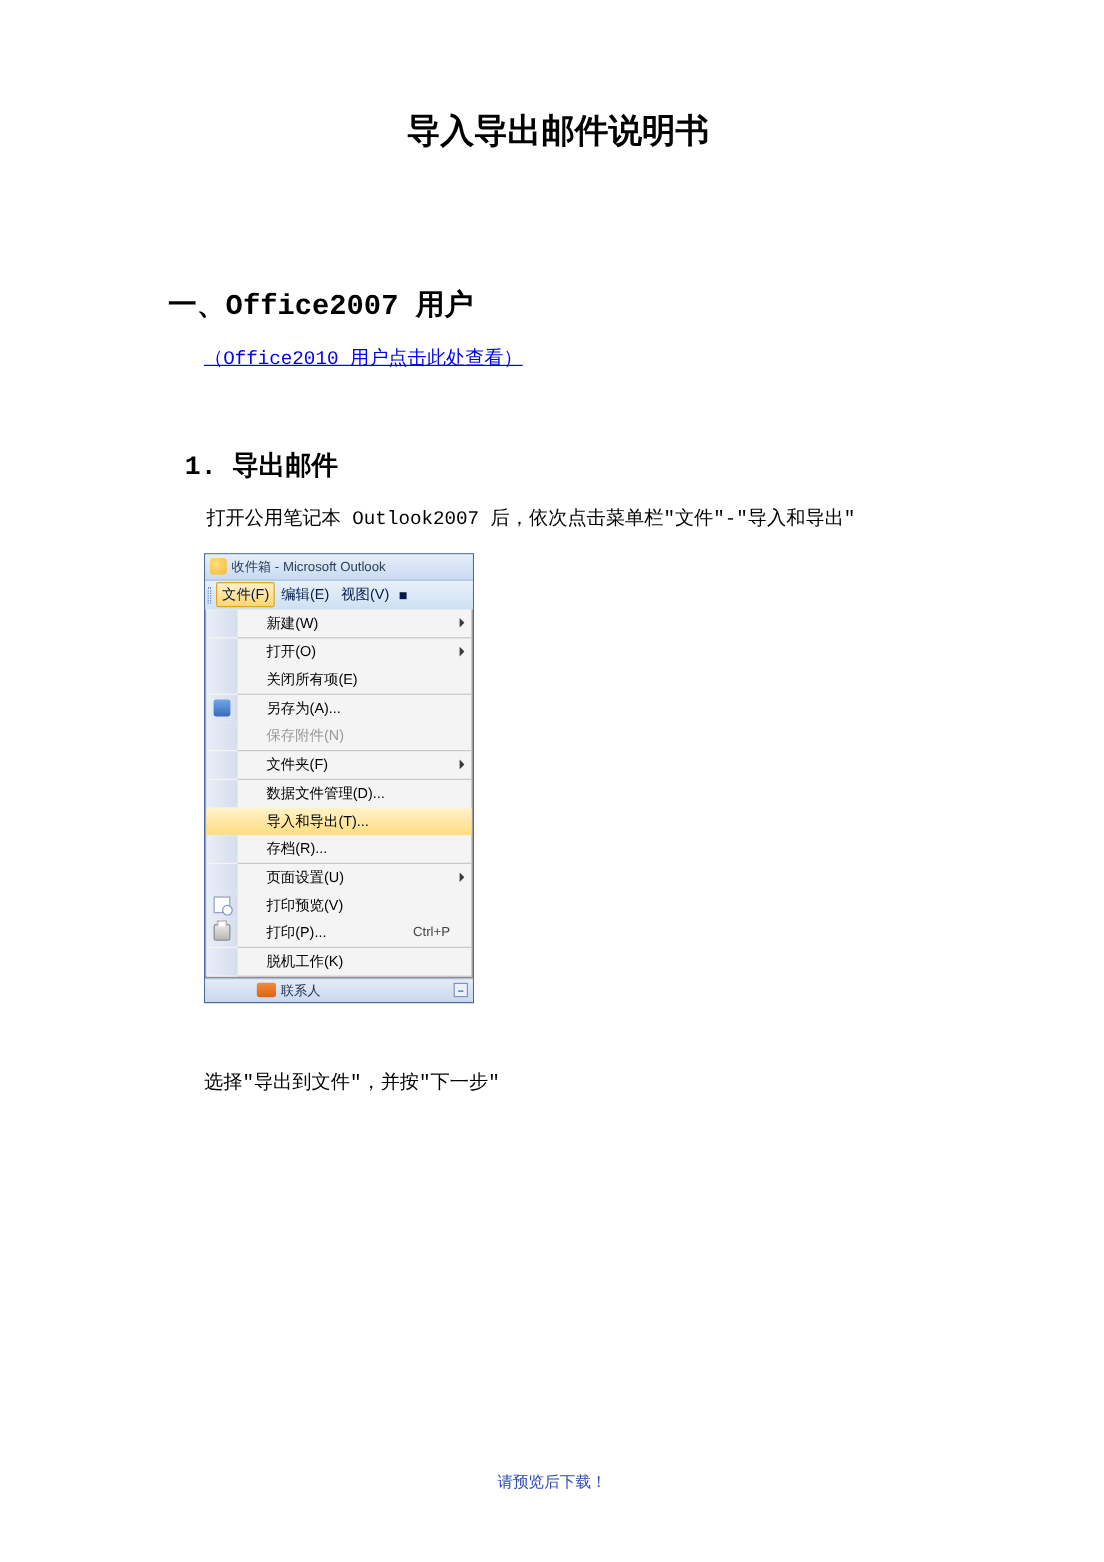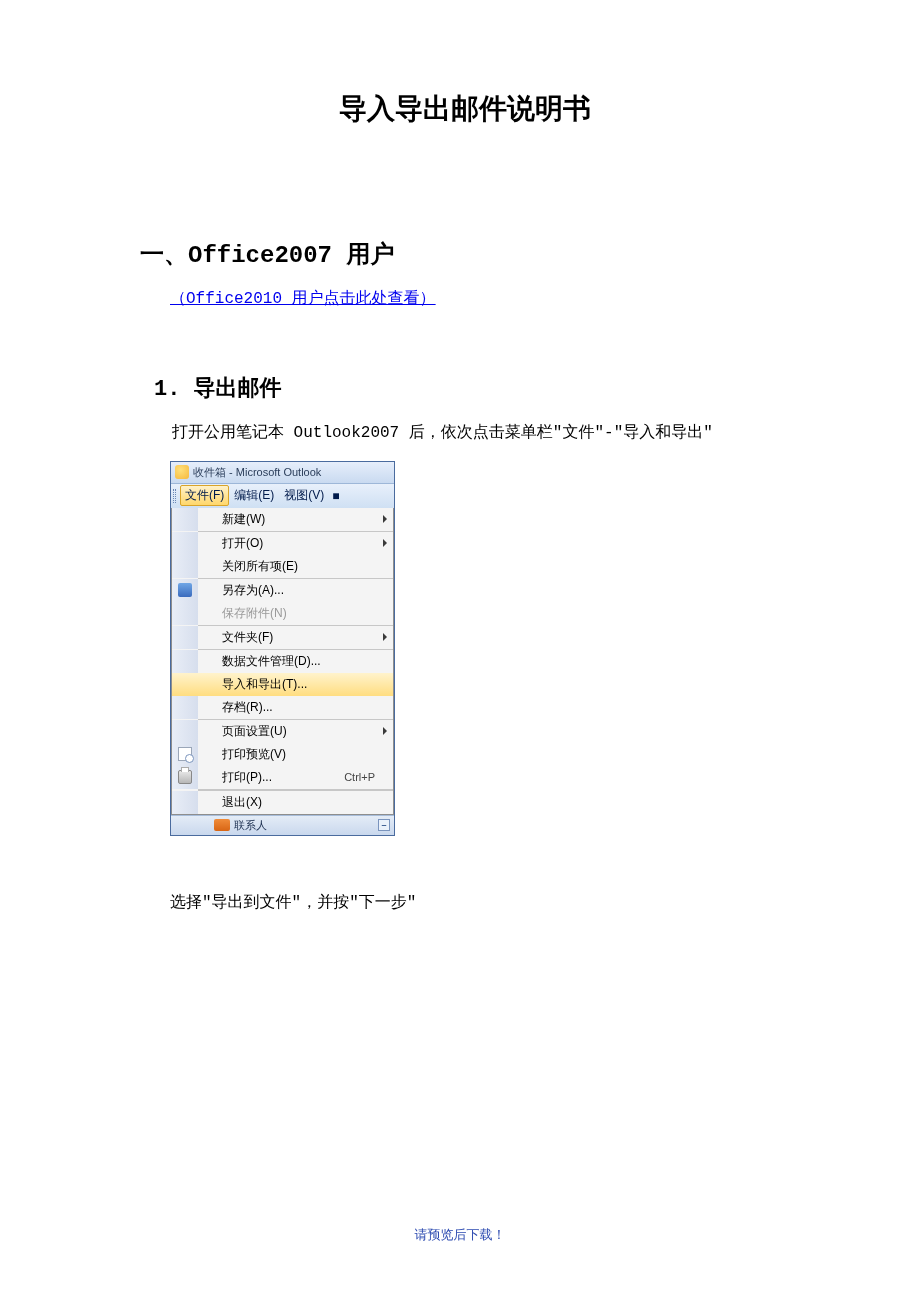--- a/index.html
+++ b/index.html
@@ -307,25 +307,25 @@
           <span class="ol-dd-label">打印预览(V)</span>
         </div>
         <div class="ol-dd-item">
           <span class="ol-dd-iconcol">
               <span class="ol-ico print"></span>
             </span>
           <span class="ol-dd-label">打印(P)...</span>
           <span class="ol-dd-shortcut">Ctrl+P</span>
         </div>
         <div class="ol-dd-sep"></div>
-        <div class="ol-dd-sep"></div>
-        <div class="ol-dd-item">
-          <span class="ol-dd-iconcol"></span>
-          <span class="ol-dd-label">退出(X)</span>
-        </div>
+        <div class="ol-dd-item">
+          <span class="ol-dd-iconcol"></span>
+          <span class="ol-dd-label">脱机工作(K)</span>
+        </div>
+        <div class="ol-dd-sep"></div>
       </div>
       <div class="ol-bottom">
         <span class="ol-bottom-icon"></span>
         <span>联系人</span>
         <span class="ol-bottom-toggle">–</span>
       </div>
     </div>
   </div>
 
   <p class="para noindent">选择"导出到文件"，并按"下一步"</p>

